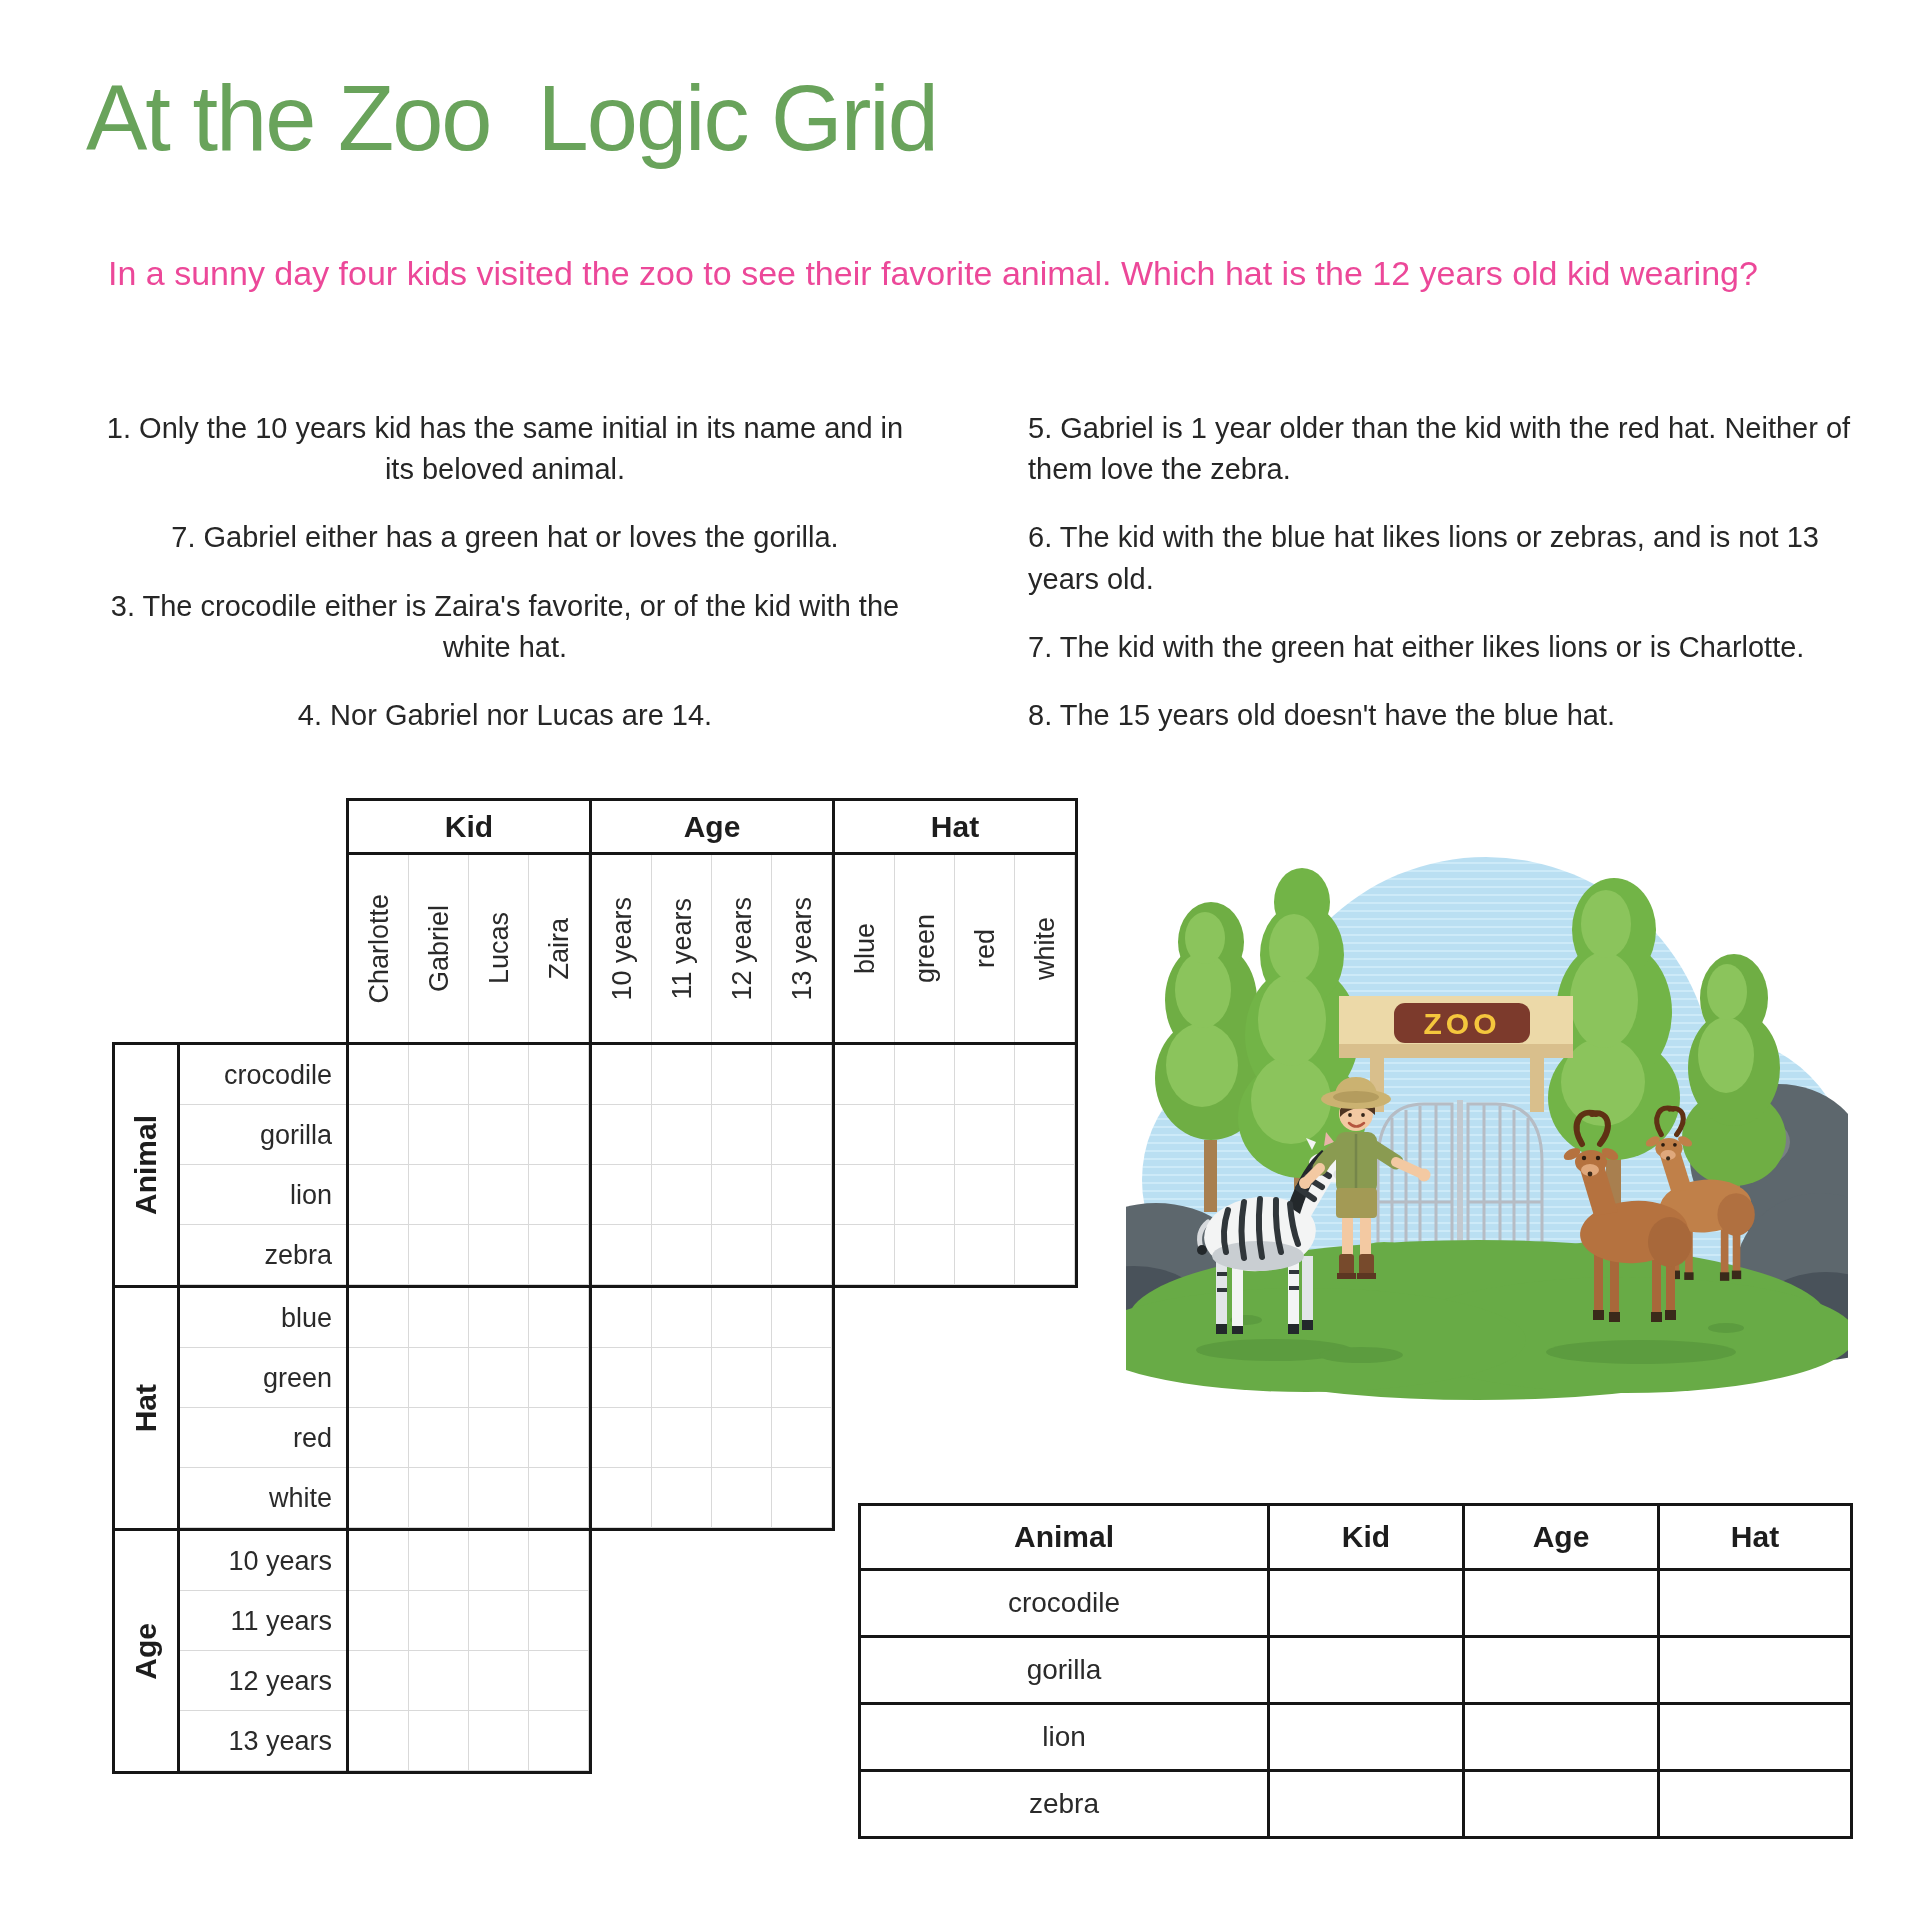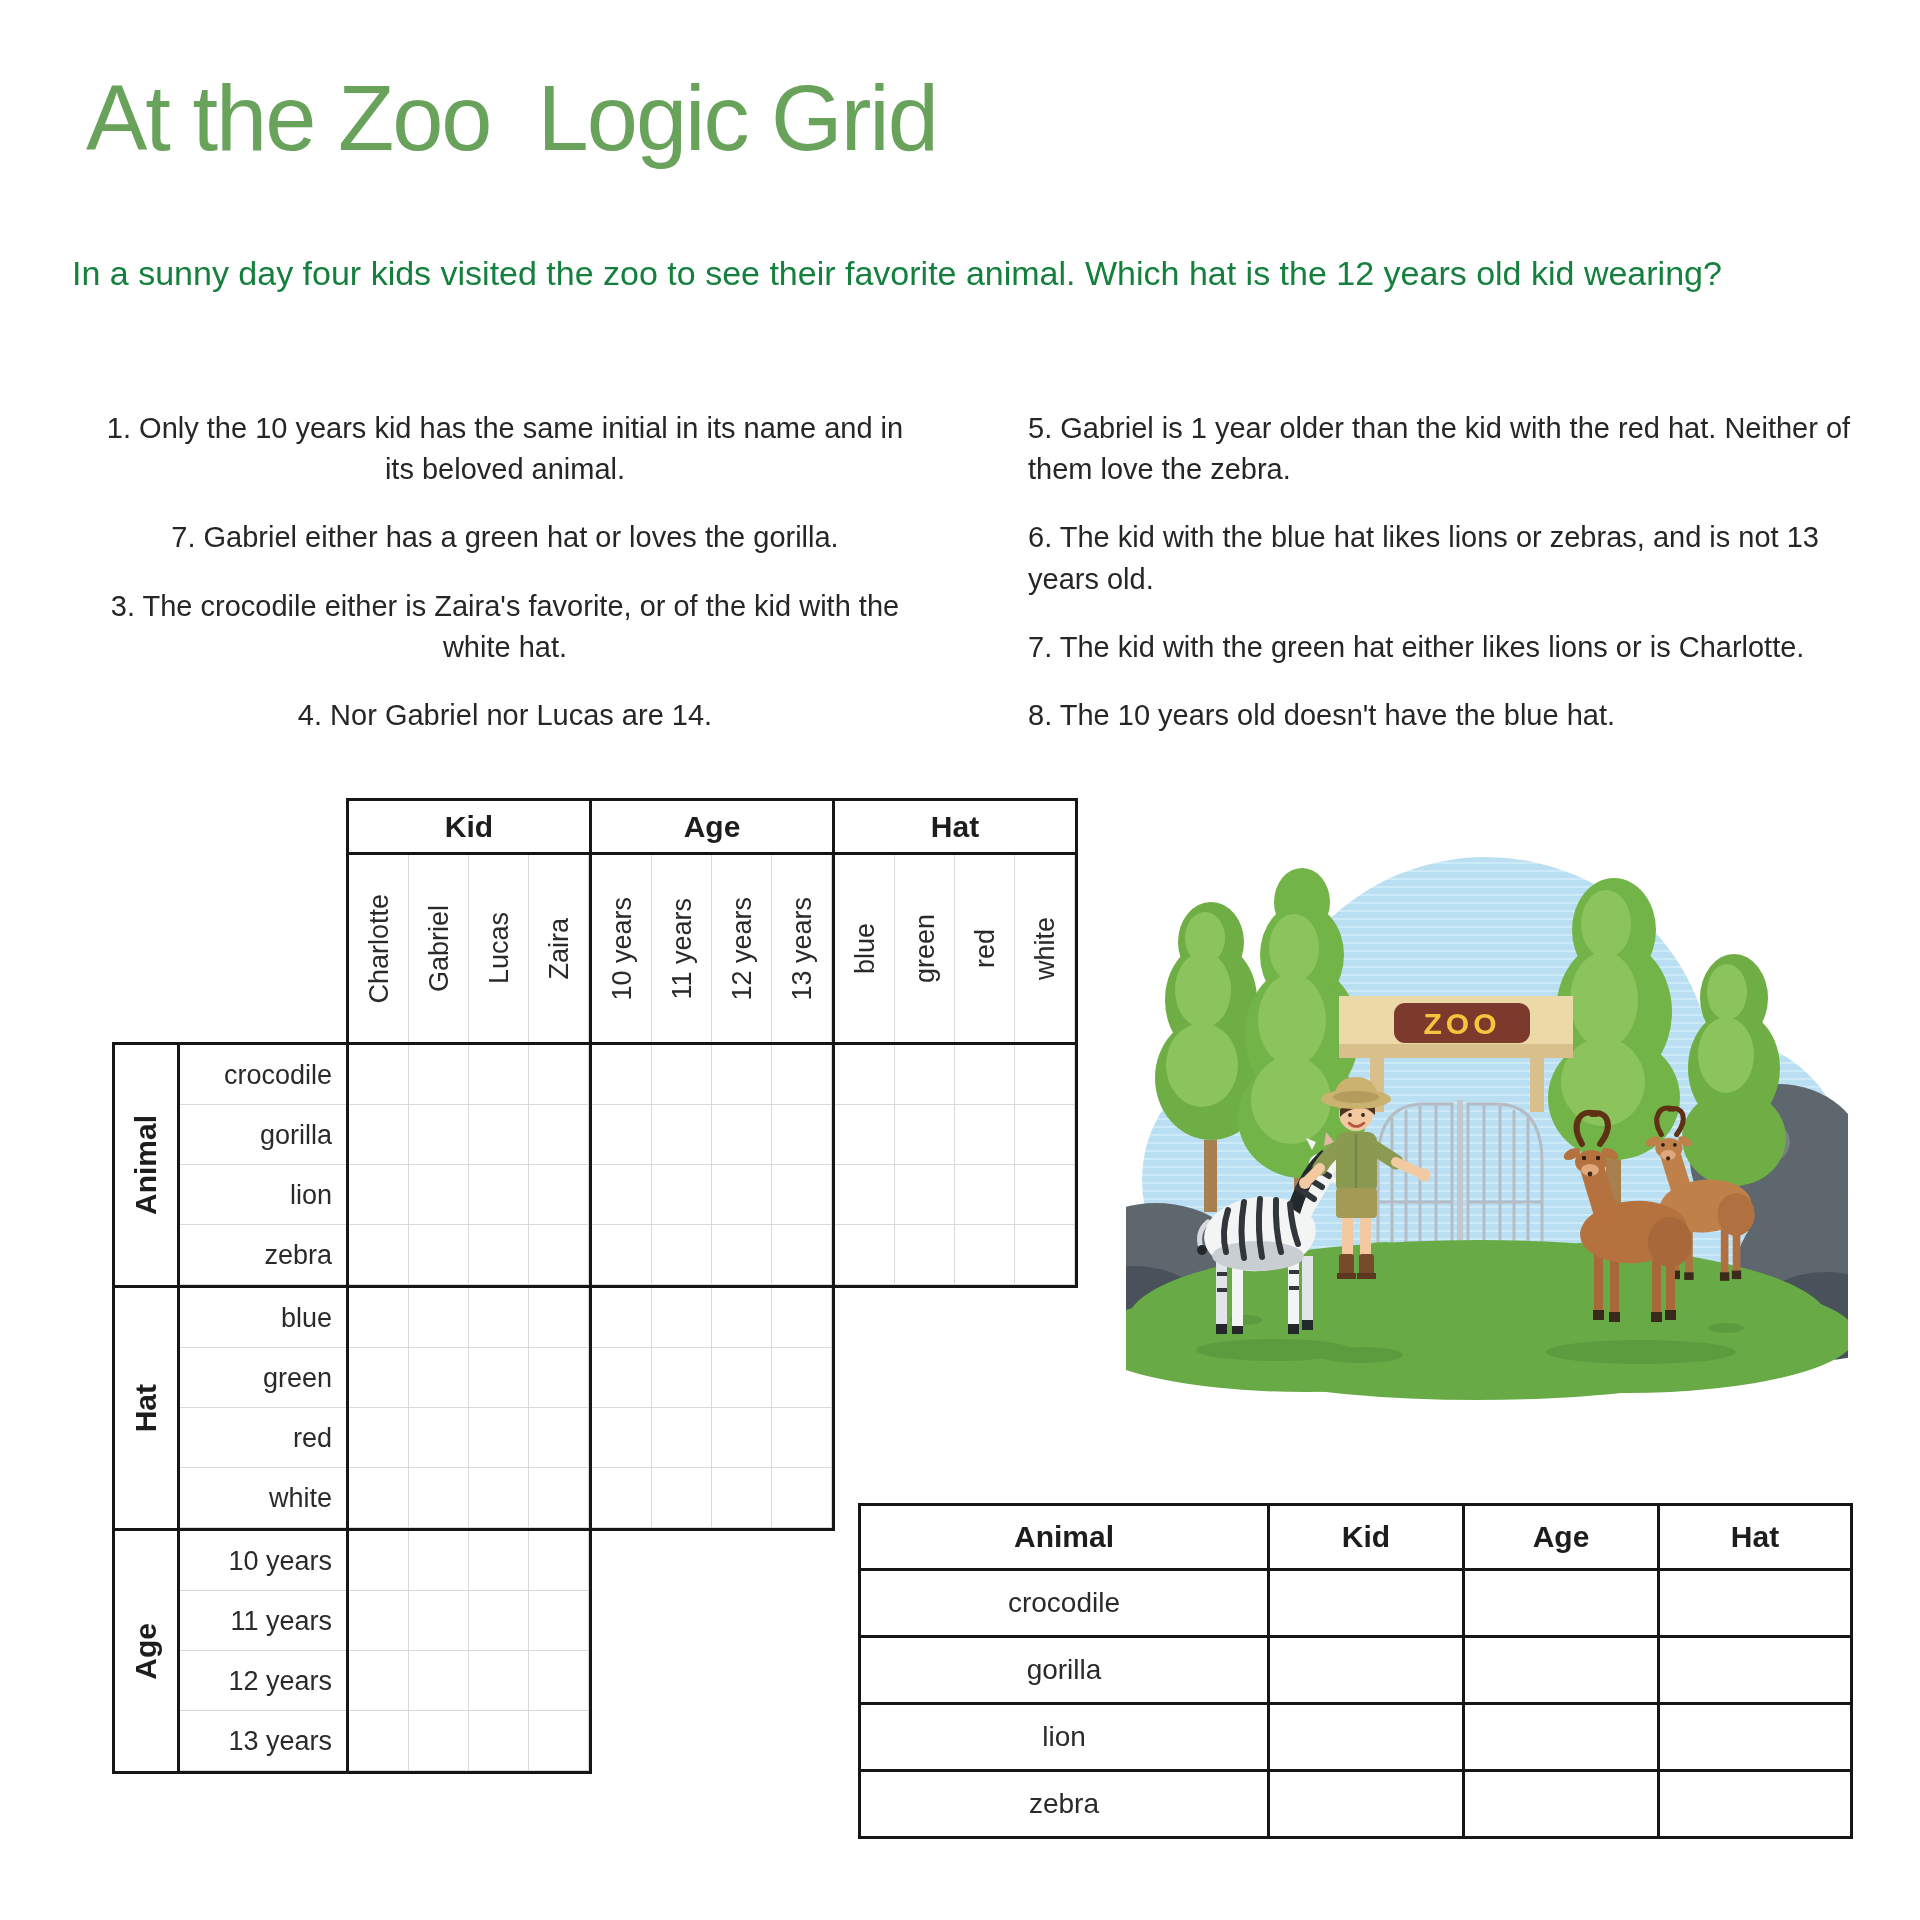--- a/index.html
+++ b/index.html
@@ -3,21 +3,21 @@
 <meta charset="utf-8">
 <style>
   html,body{margin:0;padding:0;background:#ffffff;}
   .page{position:relative;width:1920px;height:1920px;background:#ffffff;overflow:hidden;
         font-family:"Liberation Sans","DejaVu Sans",sans-serif;color:#232323;}
   .abs{position:absolute;}
 
   
   .title{left:86px;top:66px;margin:0;font-size:92px;font-weight:normal;letter-spacing:-2px;
          color:#69A35B;white-space:pre-wrap;}
-  .intro{left:72px;top:246px;width:1720px;font-size:34px;line-height:1.6;color:#15803d;}
+  .intro{left:108px;top:246px;width:1720px;font-size:34px;line-height:1.6;color:#ec4899;}
   .clues{font-size:29px;line-height:1.42;color:#262626;}
   .clues-left{left:90px;top:408px;width:830px;text-align:center;}
   .clues-right{left:1028px;top:408px;width:845px;}
   .clue{margin:0 0 27px 0;}
 
   
   .gheader{width:246px;height:57px;border:3px solid #161616;box-sizing:border-box;background:#fff;
            display:flex;align-items:center;justify-content:center;font-weight:bold;font-size:30px;color:#1d1d1d;}
   .glabels{width:246px;height:193px;border:3px solid #161616;box-sizing:border-box;background:#fff;
            display:flex;
@@ -54,21 +54,21 @@
   <div class="abs clues clues-left">
     <p class="clue">1. Only the 10 years kid has the same initial in its name and in its beloved animal.</p>
     <p class="clue">7. Gabriel either has a green hat or loves the gorilla.</p>
     <p class="clue">3. The crocodile either is Zaira's favorite, or of the kid with the white hat.</p>
     <p class="clue">4. Nor Gabriel nor Lucas are 14.</p>
   </div>
   <div class="abs clues clues-right">
     <p class="clue">5. Gabriel is 1 year older than the kid with the red hat. Neither of them love the zebra.</p>
     <p class="clue">6. The kid with the blue hat likes lions or zebras, and is not 13 years old.</p>
     <p class="clue">7. The kid with the green hat either likes lions or is Charlotte.</p>
-    <p class="clue">8. The 10 years old doesn't have the blue hat.</p>
+    <p class="clue">8. The 15 years old doesn't have the blue hat.</p>
   </div>
 
   <div class="abs gheader" style="left:346px;top:798px;">Kid</div>
   <div class="abs gheader" style="left:589px;top:798px;">Age</div>
   <div class="abs gheader" style="left:832px;top:798px;">Hat</div>
 
   <div class="abs glabels" style="left:346px;top:852px;">
     <div class="vcell">
         <span class="vtext">Charlotte</span>
       </div>

